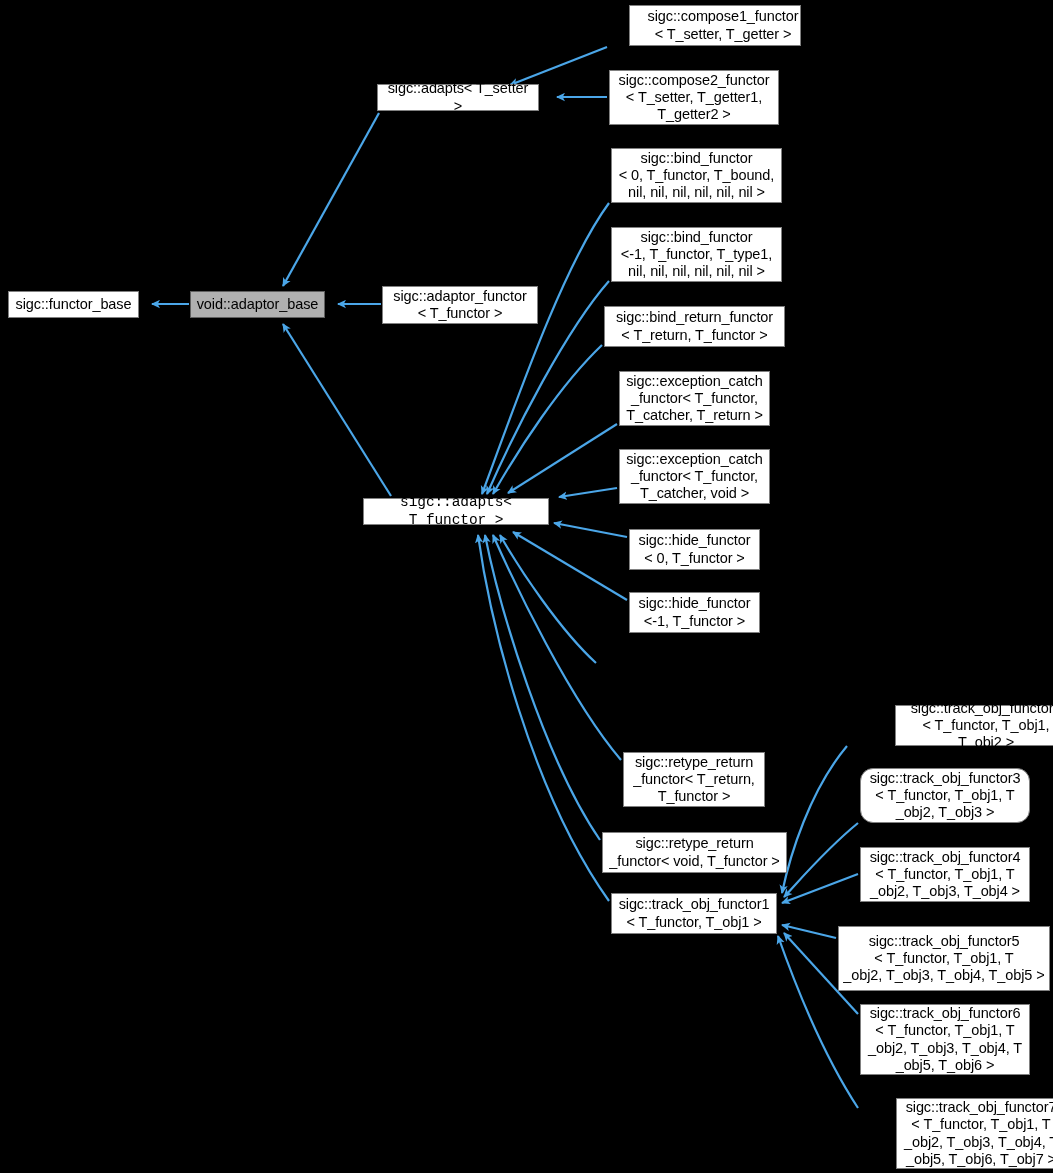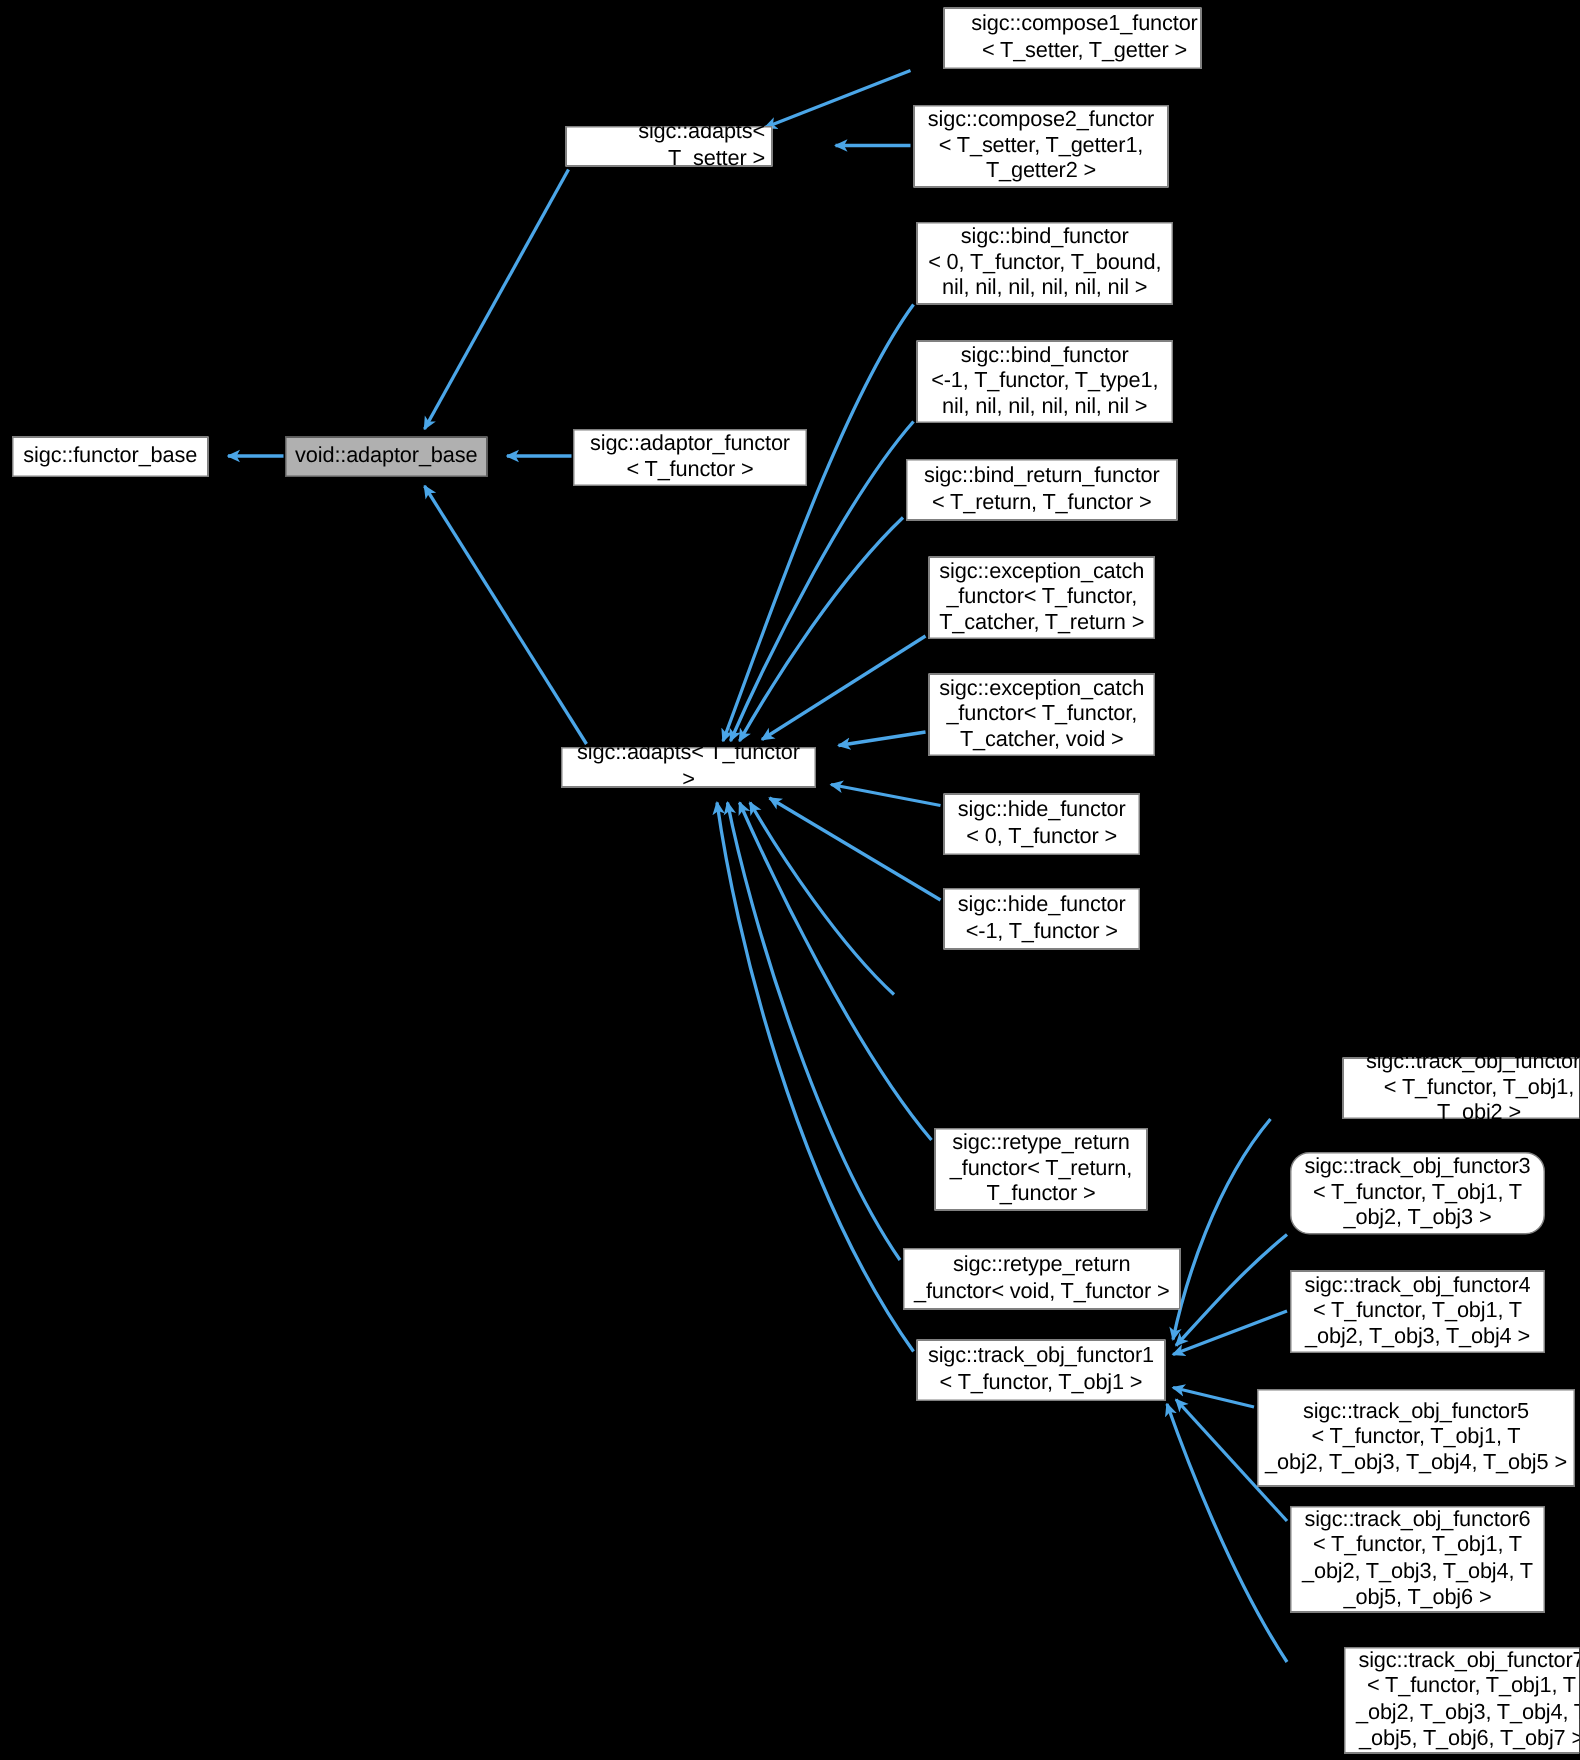--- a/index.html
+++ b/index.html
@@ -104,24 +104,24 @@
       <path d="M858,1108 C820,1050 790,970 778,936"></path>
     </g>
   </svg>
 
   <div class="node" style="left: 8px; top: 291px; width: 131px; height: 27px;">
     <span class="node-label">sigc::functor_base</span>
   </div>
   <div class="node current" style="left: 190px; top: 291px; width: 135px; height: 27px;">
     <span class="node-label">void::adaptor_base</span>
   </div>
-  <div class="node" style="left: 377px; top: 84px; width: 138px; height: 27px; text-align: right;">
+  <div class="node" style="left: 377px; top: 84px; width: 162px; height: 27px;">
     <span class="node-label">sigc::adapts&lt; T_setter &gt;</span>
   </div>
-  <div class="node" style="left: 374px; top: 498px; width: 170px; height: 27px;">
+  <div class="node" style="left: 363px; top: 498px; width: 186px; height: 27px; font-family: Liberation Mono, monospace;">
     <span class="node-label">sigc::adapts&lt; T_functor &gt;</span>
   </div>
   <div class="node" style="left: 382px; top: 286px; width: 156px; height: 38px;">
     <span class="node-label">sigc::adaptor_functor
 &lt; T_functor &gt;</span>
   </div>
   <div class="node" style="left: 629px; top: 5px; width: 172px; height: 41px; padding-left: 20px;">
     <span class="node-label">sigc::compose1_functor
 &lt; T_setter, T_getter &gt;</span>
   </div>

